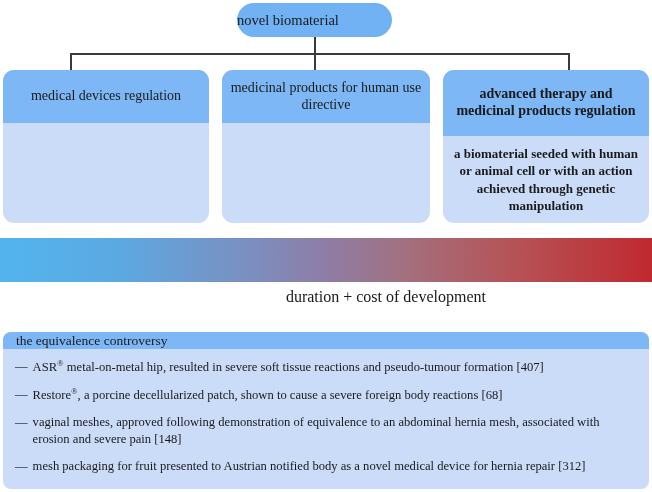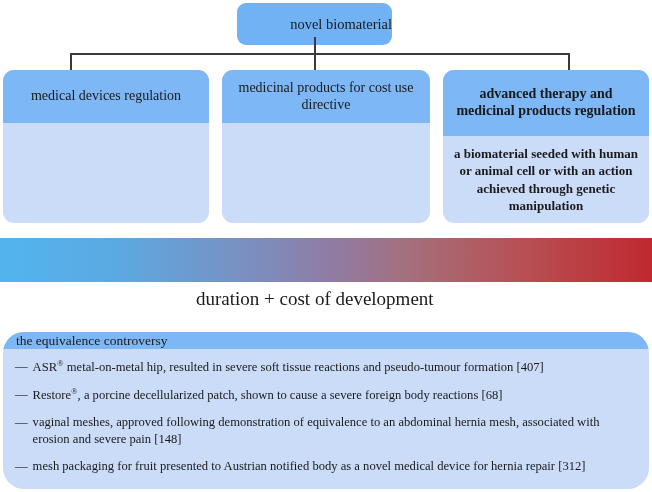--- a/index.html
+++ b/index.html
@@ -8,23 +8,23 @@
     background:#ffffff;
     font-family:"Liberation Serif","DejaVu Serif",serif;
     color:#1a1a1a;
     overflow:hidden;
     position:relative;
   }
   #stage{position:relative;width:652px;height:492px;}
 
   
   .root-box{
-    position:absolute;left:237px;top:3px;width:155px;height:42px;
-    background:#71B2F4;border-radius:9px;
-    display:flex;align-items:center;justify-content:flex-end;
+    position:absolute;left:237px;top:3px;width:155px;height:34px;
+    background:#71B2F4;border-radius:17px;
+    display:flex;align-items:center;justify-content:flex-start;
     font-size:14.5px;line-height:1.15;text-align:center;
   }
 
   
   .conn{position:absolute;background:#3a3a3a;}
   .conn-stem{left:314px;top:37px;width:2px;height:17px;}
   .conn-bar{left:70px;top:53px;width:500px;height:2px;}
   .conn-drop{top:53px;width:2px;height:18px;}
   .drop-a{left:70px;}
   .drop-b{left:314px;}
@@ -60,27 +60,27 @@
   
   .gradbar{
     position:absolute;left:0px;top:238px;width:652px;height:44px;
     background:linear-gradient(to right,#52B4EE 0%,#5CA9E2 18%,#7B8FC0 38%,#8E7DA6 50%,#A3707F 62%,#B55458 78%,#C0292F 100%);
   }
 
   
   .arrow-wrap{position:absolute;left:0;top:288px;width:652px;height:30px;}
   .arrow-label{
     position:absolute;left:196px;top:0px;width:290px;
-    text-align:left;font-size:19px;
+    text-align:right;font-size:16px;
   }
 
   
   .panel{
     position:absolute;left:3px;top:332px;width:646px;height:157px;
-    background:#CBDCF9;border-radius:21px;overflow:hidden;
+    background:#CBDCF9;border-radius:8px;overflow:hidden;
     display:flex;flex-direction:column;
   }
   .panel-head{
     height:36px;background:#7DB7F5;
     display:flex;align-items:center;
     padding-left:13px;box-sizing:border-box;
     font-size:13.5px;
   }
   .panel-body{flex:1;padding:9px 12px 4px 12px;box-sizing:border-box;}
   .bullet{
@@ -103,21 +103,21 @@
   <div class="conn conn-bar"></div>
   <div class="conn conn-drop drop-a"></div>
   <div class="conn conn-drop drop-b"></div>
   <div class="conn conn-drop drop-c"></div>
 
   <div class="cat cat-1">
     <div class="cat-head">medical devices regulation</div>
   </div>
 
   <div class="cat cat-2">
-    <div class="cat-head">medicinal products for cost use directive</div>
+    <div class="cat-head">medicinal products for human use directive</div>
   </div>
 
   <div class="cat cat-3">
     <div class="cat-head">advanced therapy and medicinal products regulation</div>
     <div class="cat-body">a biomaterial seeded with human or animal cell or with an action achieved through genetic manipulation</div>
   </div>
 
   <div class="gradbar"></div>
 
   <div class="arrow-wrap">

